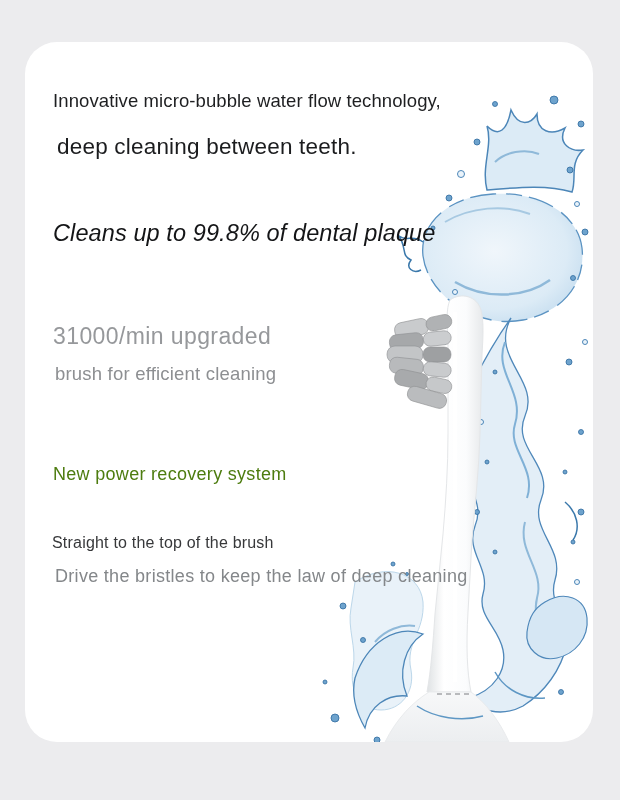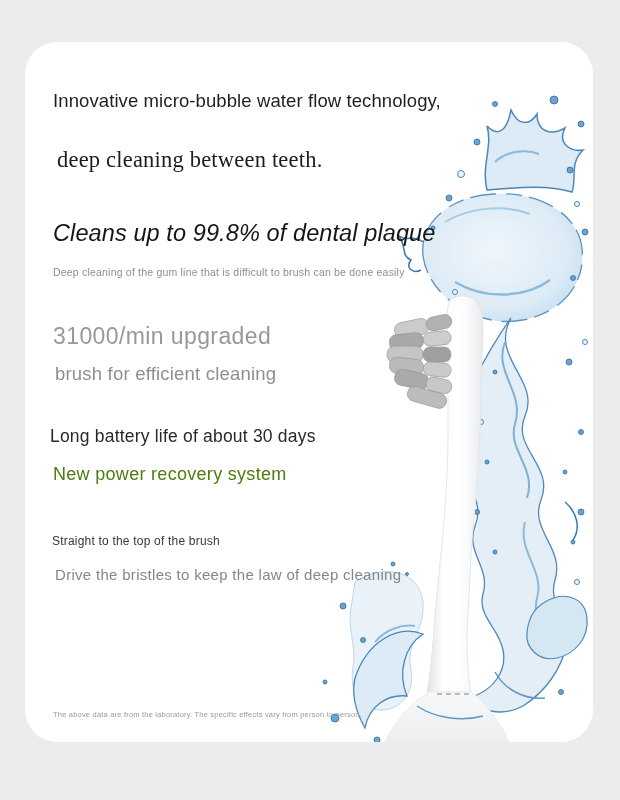--- a/index.html
+++ b/index.html
@@ -1,29 +1,29 @@
 <!DOCTYPE html>
 <html><head>
 <meta charset="utf-8">
 <style>
   html,body{margin:0;padding:0;}
   body{width:620px;height:800px;background:#ececee;font-family:"Liberation Sans",sans-serif;overflow:hidden;}
   .stage{position:relative;width:560px;height:800px;background:#ececee;}
   .card{position:absolute;left:25px;top:42px;width:568px;height:700px;background:#ffffff;border-radius:32px;overflow:hidden;}
   .txt{position:absolute;white-space:nowrap;}
   .h1{left:28px;top:48px;font-size:18.5px;color:#1e1f21;letter-spacing:.1px;}
-  .h2{left:32px;top:105px;font-size:22.5px;color:#1b1c1e;letter-spacing:.2px;font-family:Liberation Serif, serif;}
+  .h2{left:32px;top:92px;font-size:22.5px;color:#1b1c1e;letter-spacing:.2px;}
   .claim{left:28px;top:178px;font-size:23.5px;color:#141517;letter-spacing:.1px;font-style:italic;}
   .claim-sub{left:28px;top:224px;font-size:10.5px;color:#8b8e91;letter-spacing:.2px;}
   .motor{left:28px;top:281px;font-size:23px;color:#96989b;letter-spacing:.4px;text-align:right;}
   .motor-sub{left:30px;top:321px;font-size:18.5px;color:#8d8f92;letter-spacing:.2px;}
   .battery{left:25px;top:384px;font-size:17.5px;color:#28292b;font-weight:500;letter-spacing:.2px;}
   .battery-sub{left:28px;top:422px;font-size:18px;color:#4d7c0f;letter-spacing:.3px;}
-  .brush-t{left:27px;top:492px;font-size:12px;color:#37383a;font-weight:500;letter-spacing:.2px;}
-  .brush-s{left:30px;top:524px;font-size:15px;color:#84878a;letter-spacing:.3px;}
+  .brush-t{left:27px;top:492px;font-size:16px;color:#37383a;font-weight:500;letter-spacing:.2px;}
+  .brush-s{left:30px;top:524px;font-size:18px;color:#84878a;letter-spacing:.3px;}
   .disclaimer{left:28px;top:668px;font-size:7.5px;color:#98999c;letter-spacing:.2px;}
   .visual{position:absolute;left:0;top:0;width:568px;height:700px;}
 </style>
 </head>
 <body>
 
 <div class="stage">
   <div class="card">
 
     <svg class="visual" viewBox="0 0 568 700" aria-hidden="true">
@@ -132,22 +132,19 @@
             <circle cx="300" cy="640" r="2"></circle>
           <circle cx="368" cy="522" r="2"></circle>
             <circle cx="382" cy="532" r="1.5"></circle>
         </g>
       </g>
     </svg>
 
     <div class="txt h1">Innovative micro-bubble water flow technology,</div>
     <div class="txt h2">deep cleaning between teeth.</div>
     <div class="txt claim">Cleans up to 99.8% of dental plaque</div>
-    <div class="txt claim-sub">Deep cleaning of the gum line that is difficult to brush can be done easily</div>
     <div class="txt motor">31000/min upgraded</div>
     <div class="txt motor-sub">brush for efficient cleaning</div>
-    <div class="txt battery">Long battery life of about 30 days</div>
     <div class="txt battery-sub">New power recovery system</div>
     <div class="txt brush-t">Straight to the top of the brush</div>
     <div class="txt brush-s">Drive the bristles to keep the law of deep cleaning</div>
-    <div class="txt disclaimer">The above data are from the laboratory. The specific effects vary from person to person.</div>
   </div>
 </div>
 
 </body></html>

